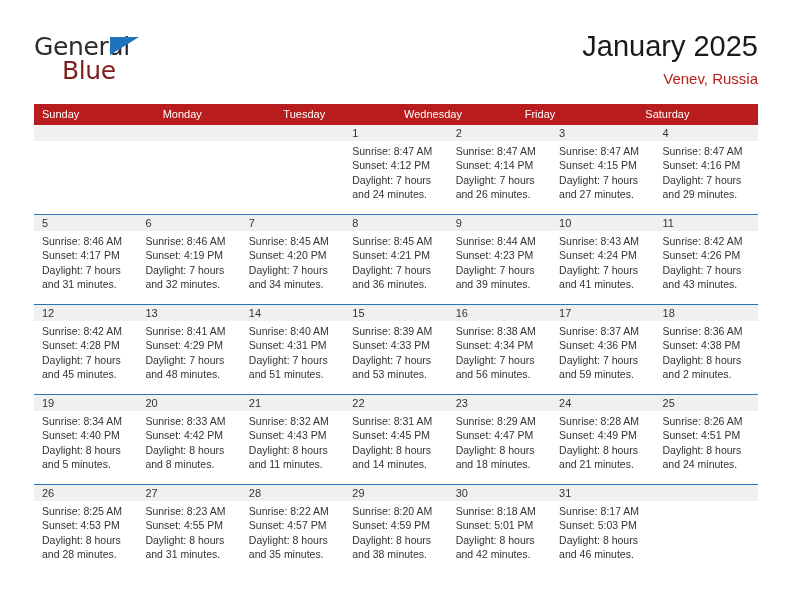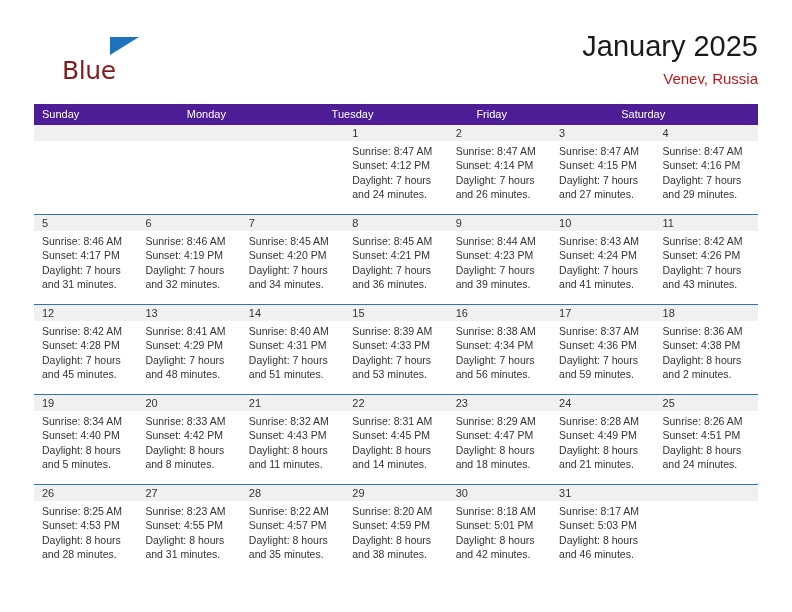--- a/index.html
+++ b/index.html
@@ -91,21 +91,21 @@
   
   .calendar {
     position: absolute;
     left: 34px;
     top: 104px;
     width: 724px;
   }
   .weekday-row {
     display: flex;
     width: 100%;
-    background: #4c1d95;
+    background: #b91c1c;
     height: 21px;
   }
   .weekday {
     flex: 1 1 0;
     color: #ffffff;
     font-size: 11px;
     line-height: 21px;
     padding-left: 8px;
     box-sizing: border-box;
     white-space: nowrap;
@@ -154,34 +154,36 @@
     white-space: nowrap;
   }
 </style>
 </head>
 <body>
 
 <div class="page">
 
   <div class="header">
     <div class="logo">
+      <span class="logo-general">General</span>
       <span class="logo-triangle"></span>
       <span class="logo-blue">Blue</span>
     </div>
     <div class="title-block">
       <div class="cal-title">January 2025</div>
       <div class="cal-subtitle">Venev, Russia</div>
     </div>
   </div>
 
   <div class="calendar">
     <div class="weekday-row" id="weekday-row">
         <div class="weekday">Sunday</div>
         <div class="weekday">Monday</div>
         <div class="weekday">Tuesday</div>
+        <div class="weekday">Wednesday</div>
         <div class="weekday">Friday</div>
         <div class="weekday">Saturday</div>
       </div>
     <div id="weeks-container">
         <div class="week">
           <div class="week-inner">
             <div class="daycell">
               <div class="daynum-band empty"></div>
               <div class="details"></div>
             </div>

